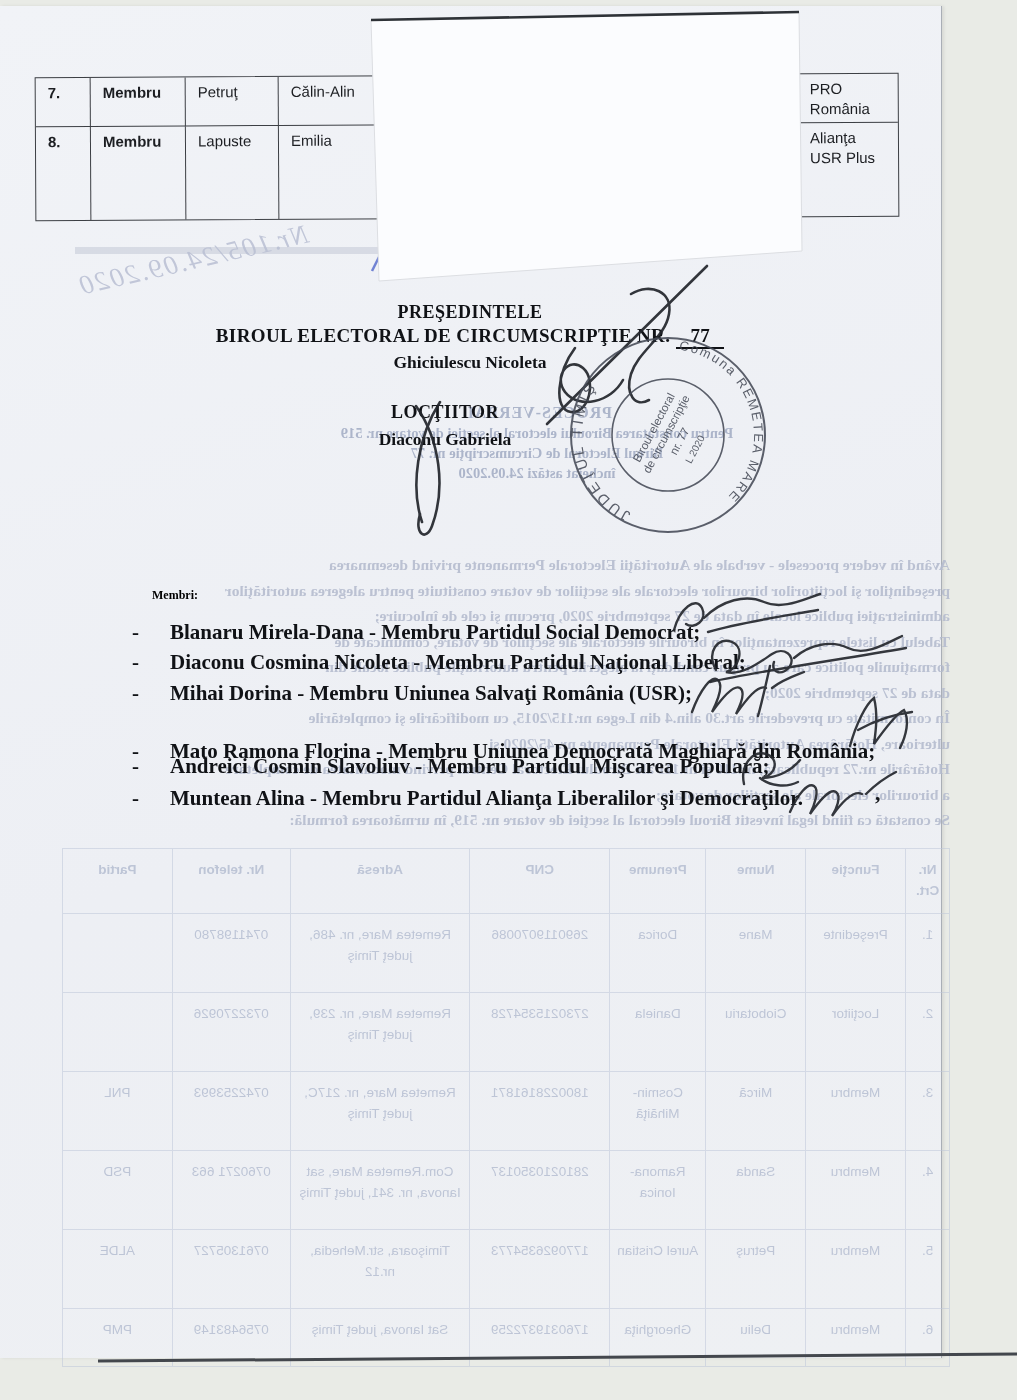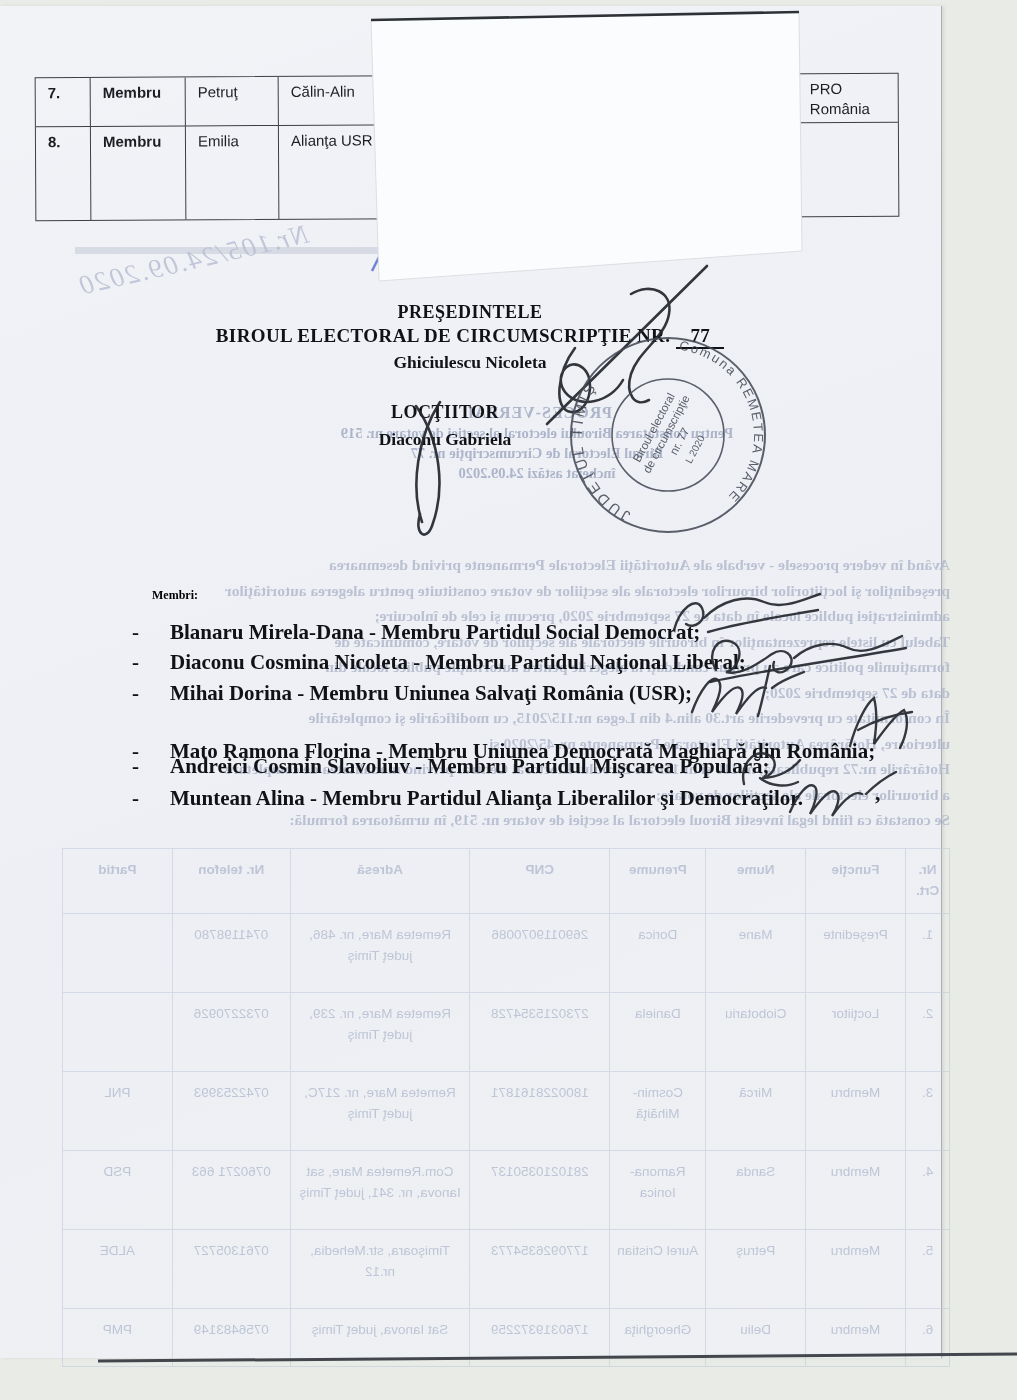--- a/index.html
+++ b/index.html
@@ -135,20 +135,21 @@
 </div>
 
 <div class="front-table">
   <div class="cell b">7.</div>
   <div class="cell b">Membru</div>
   <div class="cell">Petruţ</div>
   <div class="cell">Călin-Alin</div>
   <div class="cell">PRO România</div>
   <div class="cell b r2">8.</div>
   <div class="cell b r2">Membru</div>
+  <div class="cell r2">Lapuste</div>
   <div class="cell r2">Emilia</div>
   <div class="cell r2">Alianţa USR Plus</div>
 </div>
 
 <div class="heading-block">
   <div class="l1">PREŞEDINTELE</div>
   <div class="l2">
     <span>BIROUL ELECTORAL DE CIRCUMSCRIPŢIE NR.</span><span class="num-underline">77</span>
   </div>
   <div class="l3">Ghiciulescu Nicoleta</div>

